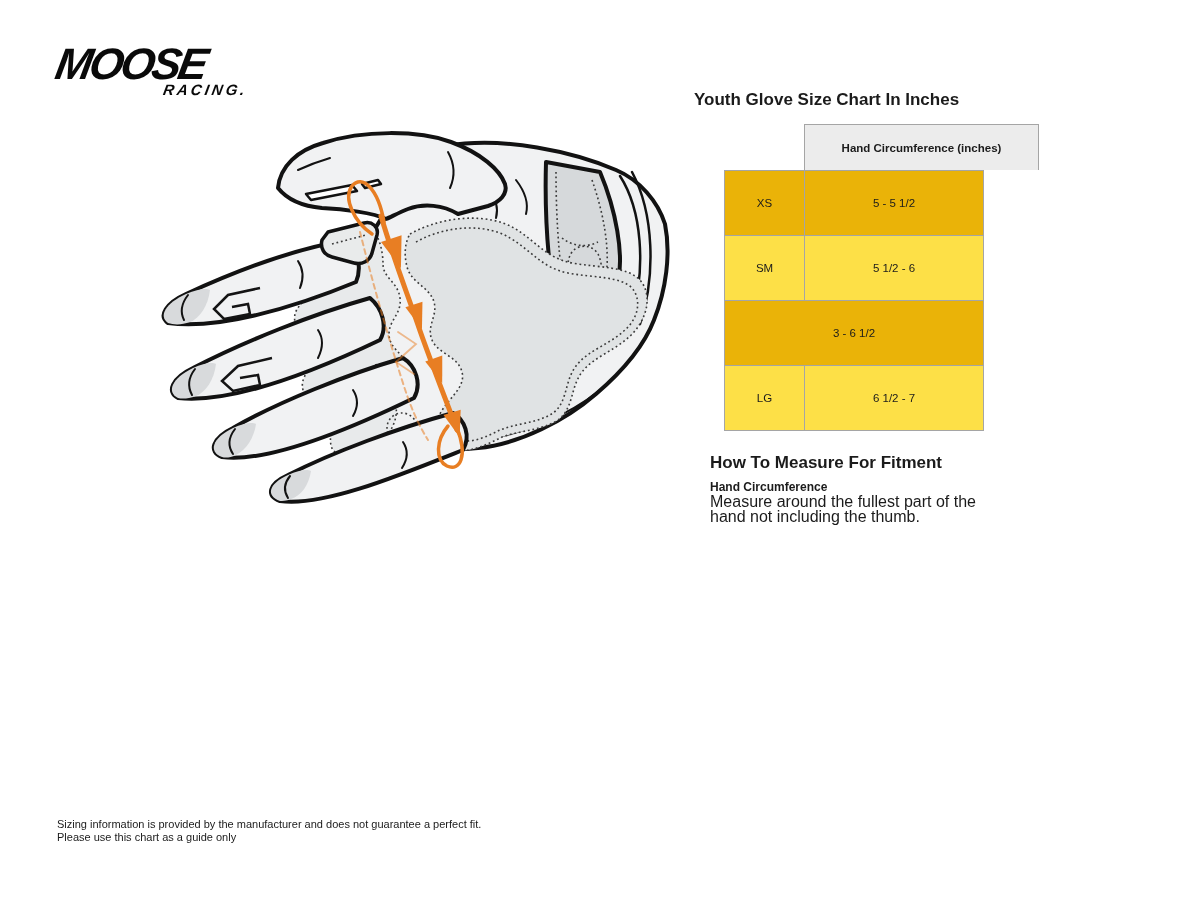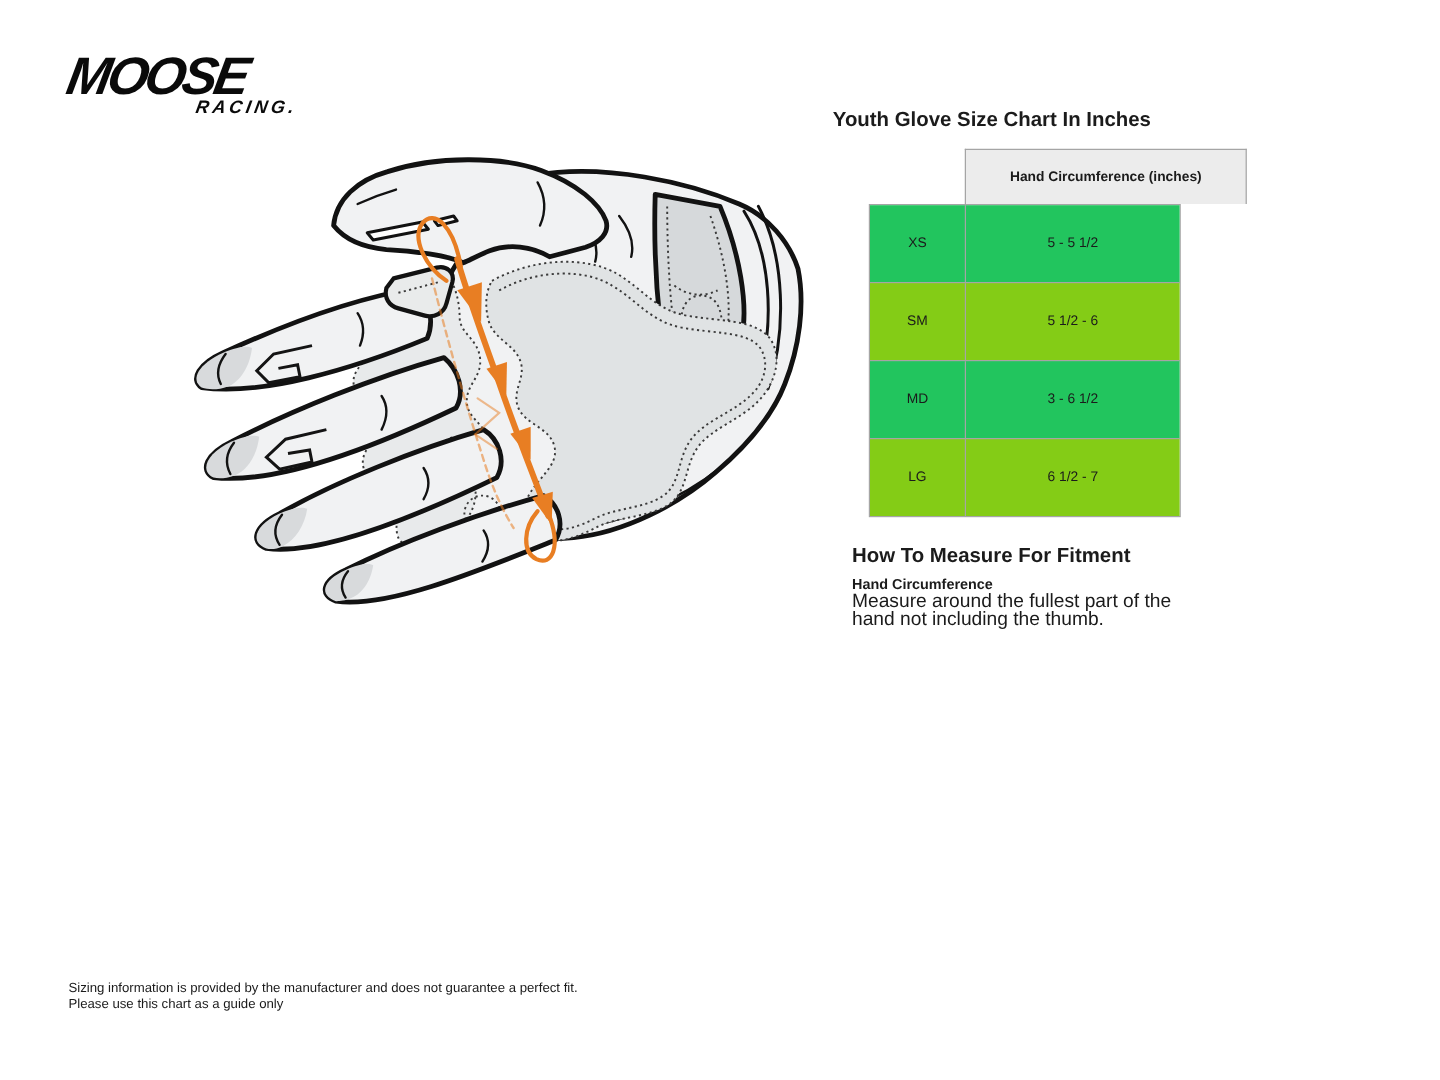--- a/index.html
+++ b/index.html
@@ -15,23 +15,23 @@
             line-height:40px;}
   .logo-bottom{font-size:15px;font-weight:900;font-style:italic;letter-spacing:3px;
             text-align:right;margin-top:-3px;padding-right:4px;}
   
   .chart-title{position:absolute;left:694px;top:90px;font-size:17px;font-weight:bold;}
   .size-table{position:absolute;left:683px;top:124px;width:260px;font-size:11.5px;margin-left:41px;}
   .header-cell{margin-left:80px;width:235px;height:46px;background:#ececec;
       border:1px solid #a5a5a5;border-bottom:none;box-sizing:border-box;
       display:flex;align-items:center;justify-content:center;font-weight:bold;}
   .table-body{border:1px solid #a5a5a5;box-sizing:border-box;}
-  .trow{display:flex;height:64px;background:#84cc16;}
+  .trow{display:flex;height:64px;background:#fde047;}
   .trow + .trow{border-top:1px solid #a5a5a5;}
-  .trow.alt{background:#22c55e;}
+  .trow.alt{background:#eab308;}
   .cell-size{width:80px;display:flex;align-items:center;justify-content:center;
       border-right:1px solid #a5a5a5;box-sizing:border-box;}
   .cell-value{flex:1;display:flex;align-items:center;justify-content:center;}
   .measure-title{position:absolute;left:710px;top:453px;font-size:17px;font-weight:bold;}
   .measure-sub{position:absolute;left:710px;top:480px;font-size:12px;font-weight:bold;}
   .measure-body{position:absolute;left:710px;top:494px;font-size:16px;width:305px;
       line-height:15px;}
   
   .footer{position:absolute;left:57px;top:818px;font-size:11px;font-weight:normal;
       line-height:13px;}
@@ -181,21 +181,20 @@
   <div class="table-body">
     <div class="trow alt">
       <div class="cell-size">XS</div>
       <div class="cell-value">5 - 5 1/2</div>
     </div>
     <div class="trow">
       <div class="cell-size">SM</div>
       <div class="cell-value">5 1/2 - 6</div>
     </div>
     <div class="trow alt">
-      <div class="cell-size">MD</div>
       <div class="cell-value">3 - 6 1/2</div>
     </div>
     <div class="trow">
       <div class="cell-size">LG</div>
       <div class="cell-value">6 1/2 - 7</div>
     </div>
   </div>
 </div>
 
 <div class="measure-title">How To Measure For Fitment</div>

